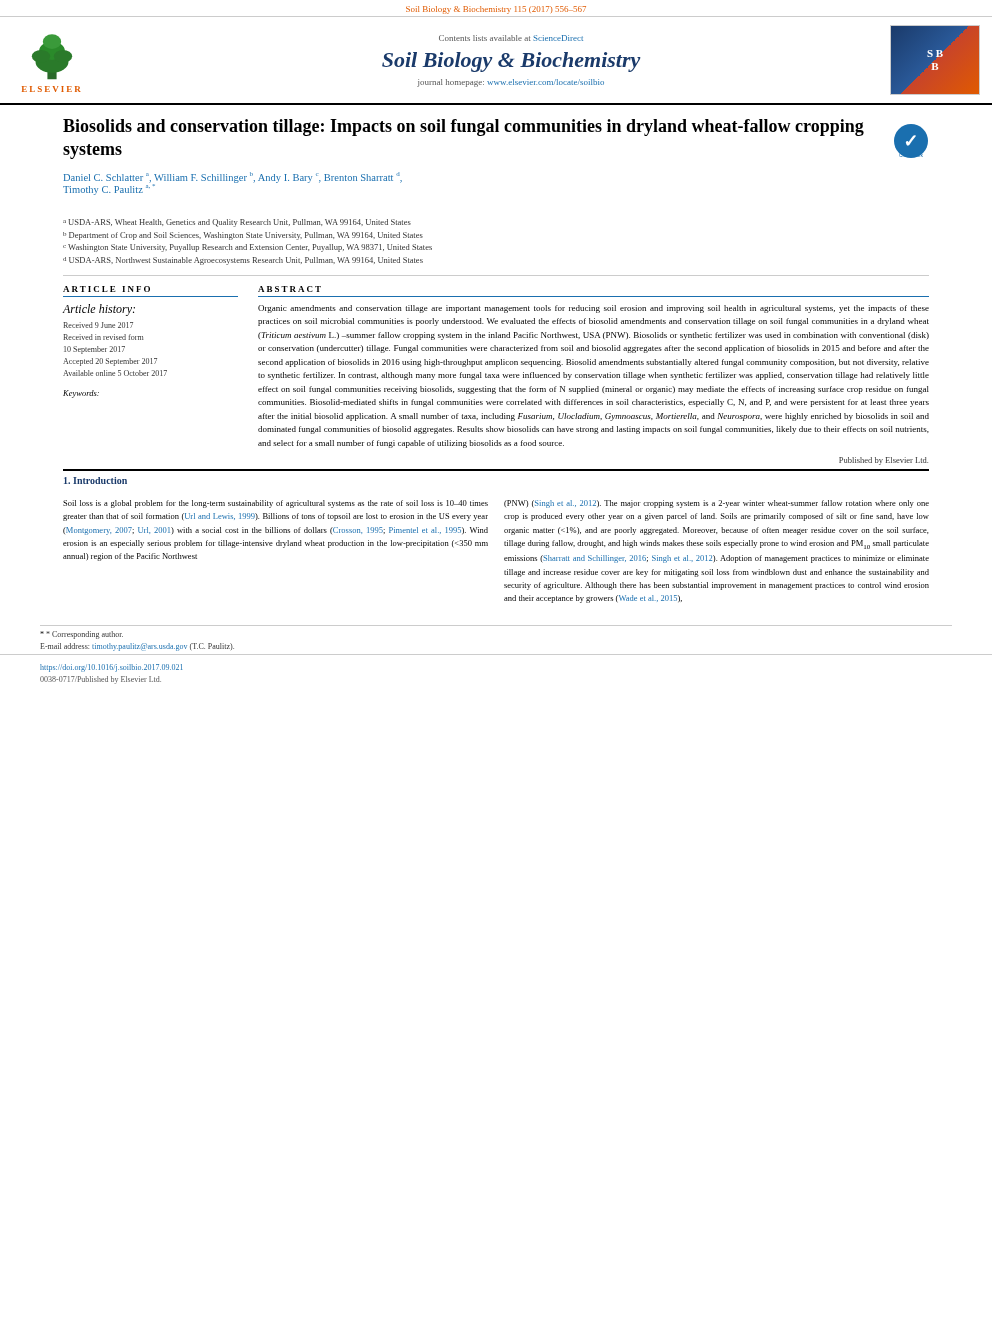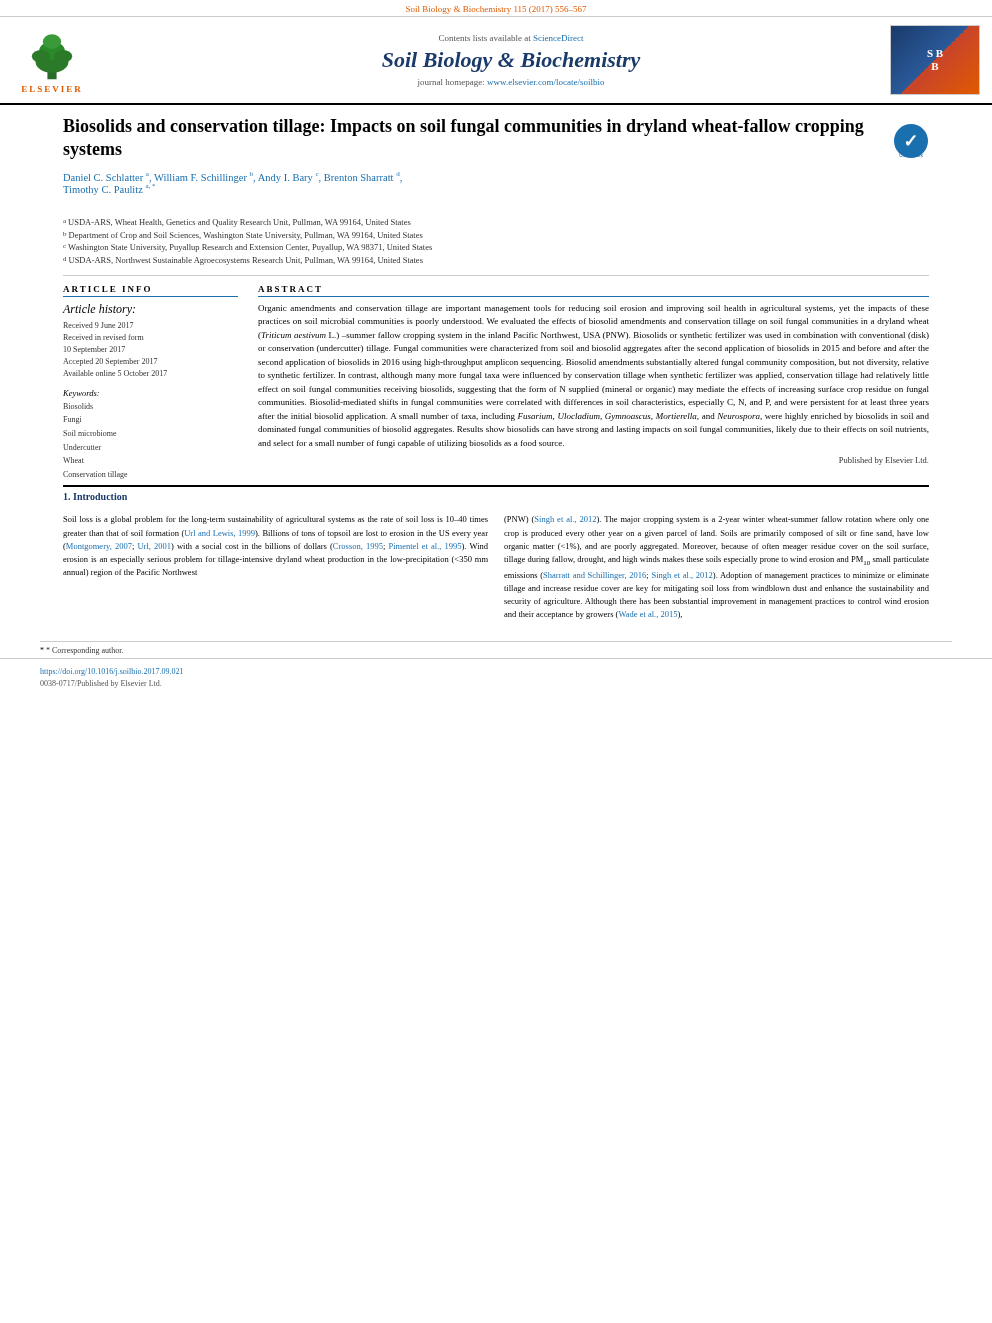--- a/index.html
+++ b/index.html
@@ -387,28 +387,20 @@
       <div class="col-header">ARTICLE INFO</div>
 
       <div class="article-history-title">Article history:</div>
       <div class="article-history-item">Received 9 June 2017</div>
       <div class="article-history-item">Received in revised form</div>
       <div class="article-history-item">10 September 2017</div>
       <div class="article-history-item">Accepted 20 September 2017</div>
       <div class="article-history-item">Available online 5 October 2017</div>
 
       <div class="keywords-title">Keywords:</div>
-      <div class="keywords-list">
-        <div>Biosolids</div>
-        <div>Fungi</div>
-        <div>Soil microbiome</div>
-        <div>Undercutter</div>
-        <div>Wheat</div>
-        <div>Conservation tillage</div>
-      </div>
     </div>
 
     <div class="abstract-col">
       <div class="col-header">ABSTRACT</div>
       <div class="abstract-text">
         Organic amendments and conservation tillage are important management tools for reducing soil erosion and improving soil health in agricultural systems, yet the impacts of these practices on soil microbial communities is poorly understood. We evaluated the effects of biosolid amendments and conservation tillage on soil fungal communities in a dryland wheat (<span class="italic">Triticum aestivum</span> L.) –summer fallow cropping system in the inland Pacific Northwest, USA (PNW). Biosolids or synthetic fertilizer was used in combination with conventional (disk) or conservation (undercutter) tillage. Fungal communities were characterized from soil and biosolid aggregates after the second application of biosolids in 2015 and before and after the second application of biosolids in 2016 using high-throughput amplicon sequencing. Biosolid amendments substantially altered fungal community composition, but not diversity, relative to synthetic fertilizer. In contrast, although many more fungal taxa were influenced by conservation tillage when synthetic fertilizer was applied, conservation tillage had relatively little effect on soil fungal communities receiving biosolids, suggesting that the form of N supplied (mineral or organic) may mediate the effects of increasing surface crop residue on fungal communities. Biosolid-mediated shifts in fungal communities were correlated with differences in soil characteristics, especially C, N, and P, and were persistent for at least three years after the initial biosolid application. A small number of taxa, including <span class="italic">Fusarium</span>, <span class="italic">Ulocladium</span>, <span class="italic">Gymnoascus</span>, <span class="italic">Mortierella</span>, and <span class="italic">Neurospora</span>, were highly enriched by biosolids in soil and dominated fungal communities of biosolid aggregates. Results show biosolids can have strong and lasting impacts on soil fungal communities, likely due to their effects on soil nutrients, and select for a small number of fungi capable of utilizing biosolids as a food source.
       </div>
       <div class="abstract-published">Published by Elsevier Ltd.</div>
     </div>
   </div>
@@ -435,20 +427,25 @@
   </div>
 
 </div>
 
 <div class="footnote-section">
   <hr style="border:none;border-top:1px solid #ccc;margin-bottom:4px;">
   <div class="footer-note">
     <span class="fn-star">* </span>
     <span>* Corresponding author.</span>
   </div>
+  <div class="footer-note">
+    <span>E-mail address:</span>
+    <a href="#" class="link-ref"> timothy.paulitz@ars.usda.gov</a>
+    <span>(T.C. Paulitz).</span>
+  </div>
 </div>
 
 <div class="article-footer">
   <div class="footer-note">
     <a href="#" class="footer-doi link-ref">https://doi.org/10.1016/j.soilbio.2017.09.021</a>
   </div>
   <div class="footer-note">0038-0717/Published by Elsevier Ltd.</div>
 </div>
 
 </body></html>

